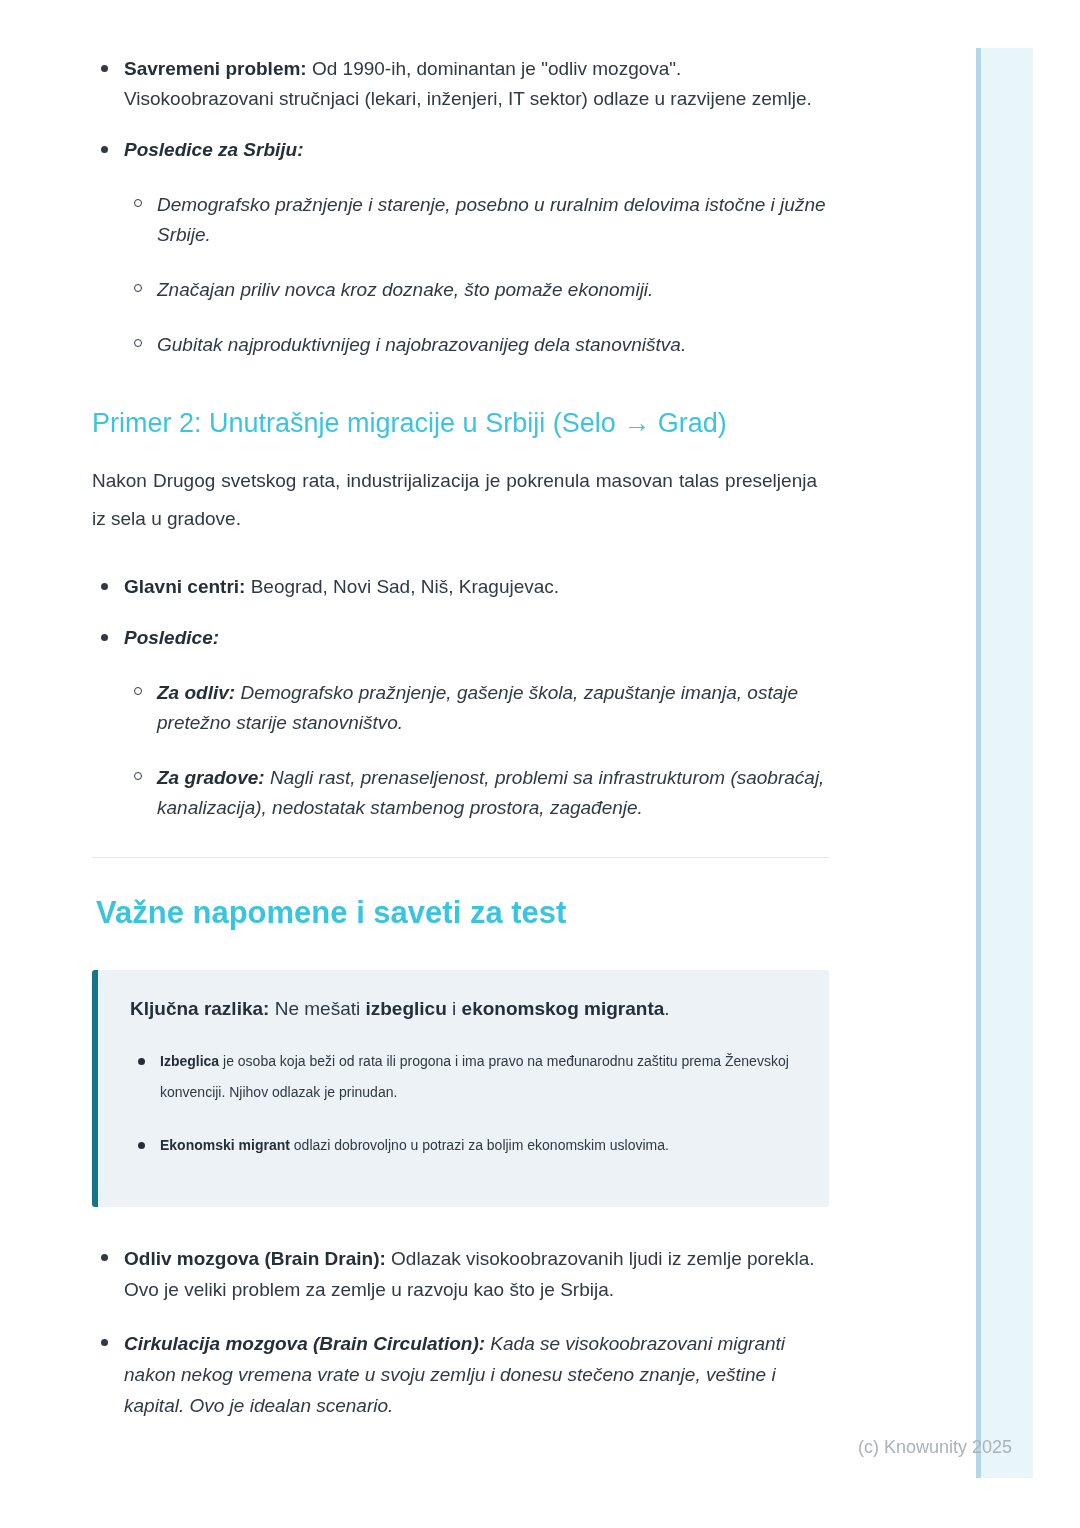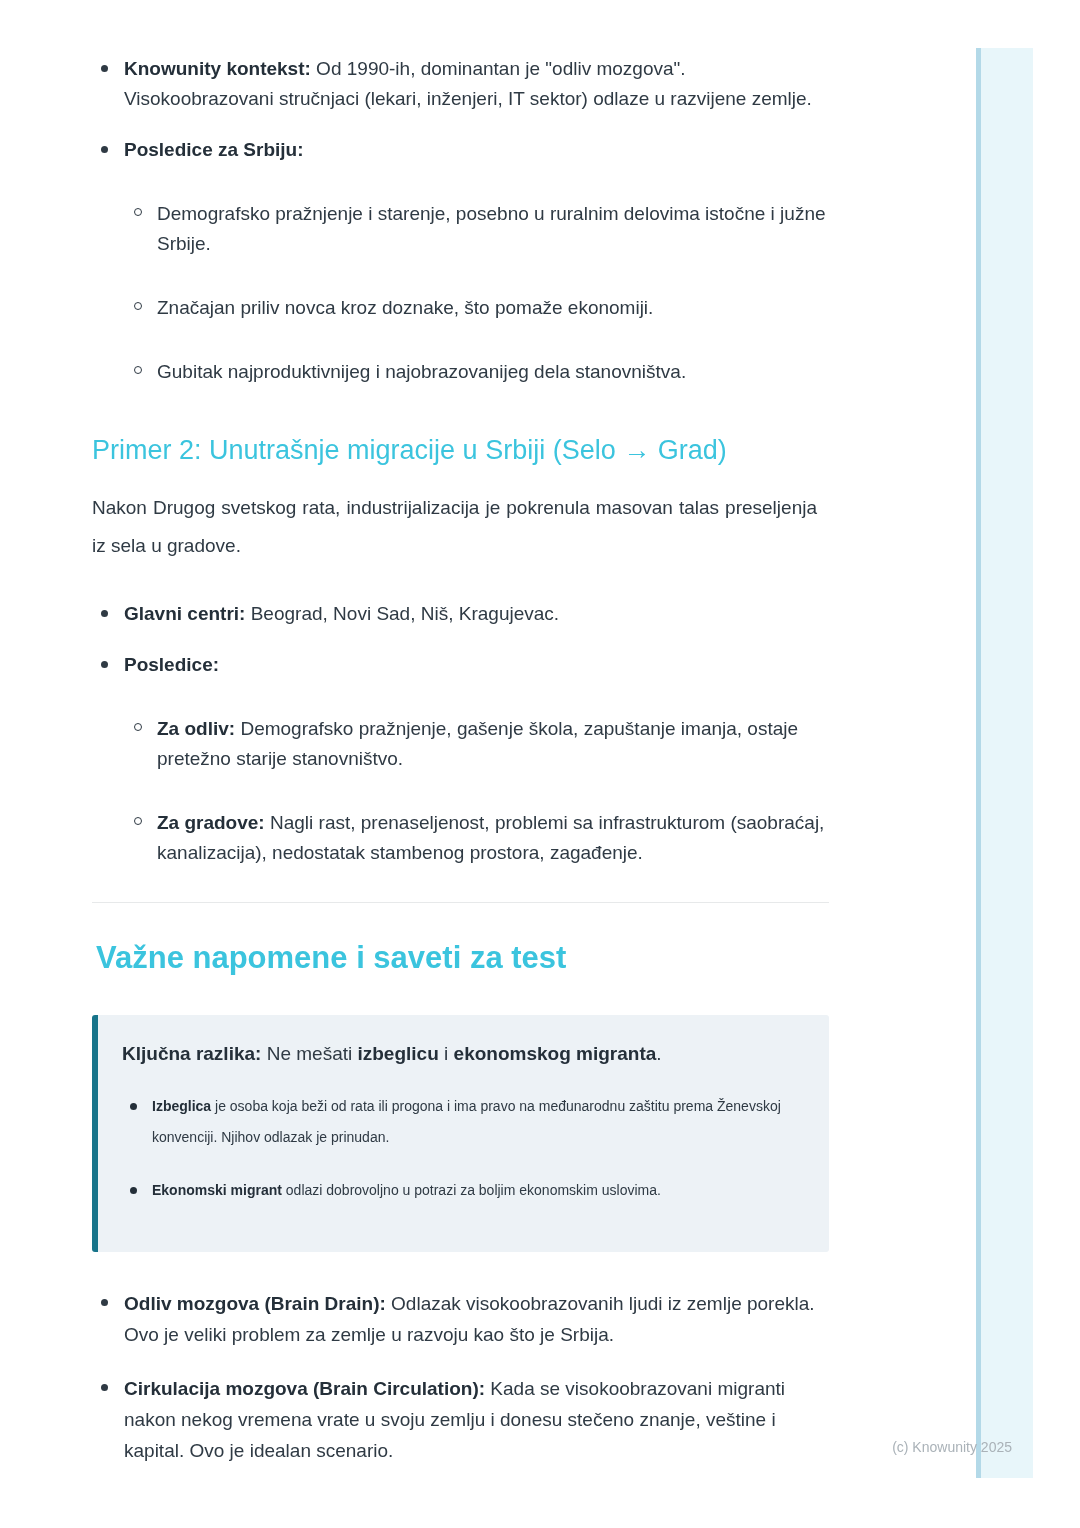--- a/index.html
+++ b/index.html
@@ -30,34 +30,34 @@
   }
   
   ul { list-style: none; margin: 0; padding: 0; }
   .l1 > li {
     position: relative;
     padding-left: 32px;
     font-size: 19px;
     line-height: 30px;
     margin-bottom: 21px;
   }
-  .l1 > li:last-child { margin-bottom: 0; }
+  .l1 > li:last-child { margin-bottom: 0; font-style: italic; }
   .dot {
     position: absolute; left: 9px; top: 11px;
     width: 7px; height: 7px;
     background: var(--text);
     border-radius: 50%;
   }
   .l2 { margin-top: 9px; }
   .l2 > li {
     position: relative;
     padding-left: 33px;
     font-size: 19px;
     line-height: 30px;
-    margin-top: 34px;
+    margin-top: 25px;
   }
   .ring {
     position: absolute; left: 10px; top: 9px;
     width: 8px; height: 8px;
     border: 1.5px solid var(--text);
     border-radius: 50%;
   }
   .b { font-weight: 700; color: var(--bold); }
 
   .h3 {
@@ -85,21 +85,21 @@
     font-size: 31px;
     line-height: 36px;
     font-weight: 700;
     margin: 37px 0 0 4px;
   }
   .callout {
     margin-top: 39px;
     background: var(--callout-bg);
     border-left: 6px solid var(--callout-border);
     border-radius: 3px;
-    padding: 24px 30px 46px 24px;
+    padding: 24px 30px 46px 32px;
   }
   .callout .lead { font-size: 19px; line-height: 30px; }
   .callout .cl1 { margin-top: 10px; }
   .callout .cl1 > li {
     position: relative;
     padding-left: 30px;
     font-size: 14px;
     line-height: 31px;
     margin-top: 22px;
   }
@@ -115,37 +115,37 @@
   .edge-strip {
     position: absolute;
     left: 976px; top: 48px;
     width: 57px; height: 1430px;
     background: var(--strip-bg);
     border-left: 5px solid var(--strip-edge);
   }
   .footer {
     position: absolute;
     right: 68px; top: 1438px;
-    font-size: 14px;
+    font-size: 18px;
     line-height: 18px;
     color: var(--footer);
     z-index: 2;
   }
 </style>
 </head>
 <body>
 
 <div class="edge-strip"></div>
 
 <div class="content">
 
   <ul class="l1">
     <li>
       <span class="dot"></span>
-      <span class="b">Knowunity kontekst:</span><span> Od 1990-ih, dominantan je "odliv mozgova". Visokoobrazovani stručnjaci (lekari, inženjeri, IT sektor) odlaze u razvijene zemlje.</span>
+      <span class="b">Savremeni problem:</span><span> Od 1990-ih, dominantan je "odliv mozgova". Visokoobrazovani stručnjaci (lekari, inženjeri, IT sektor) odlaze u razvijene zemlje.</span>
     </li>
     <li>
       <span class="dot"></span>
       <span class="b">Posledice za Srbiju:</span>
       <ul class="l2">
         <li>
           <span class="ring"></span>
           <span>Demografsko pražnjenje i starenje, posebno u ruralnim delovima istočne i južne Srbije.</span>
         </li>
         <li>

